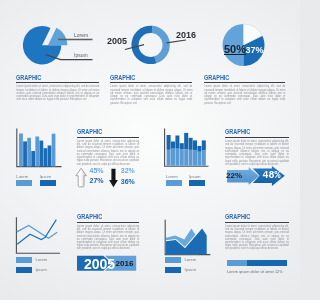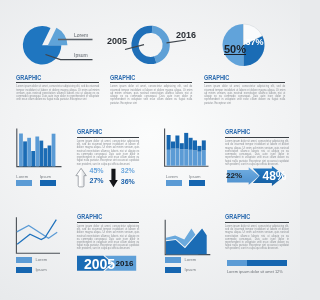--- a/index.html
+++ b/index.html
@@ -22,21 +22,21 @@
   .body{color:#8d9196;text-align:justify;font-size:2.6px;line-height:3.22px;margin:2.0px 0 0 0;
         font-family:"Liberation Sans",sans-serif;}
   .textcol{}
   .leg-top{display:flex;gap:7.4px;}
   .leg-item{width:16px;}
   .leg-lab{display:block;font-size:4.2px;color:#7b8086;line-height:4.2px;}
   .leg-sw{display:block;height:6px;width:16px;margin-top:1.0px;}
   .stat-l{font-size:7px;font-weight:bold;color:#6ea8dd;line-height:7px;}
   .stat-d{font-size:7px;font-weight:bold;color:#1d63ac;line-height:7px;}
   .chev-l{font-size:8px;font-weight:bold;color:#1c2025;line-height:8px;}
-  .chev-r{font-size:12px;font-weight:bold;color:#ffffff;line-height:8px;}
+  .chev-r{font-size:10px;font-weight:bold;color:#ffffff;line-height:8px;font-family:Liberation Mono, monospace;}
   .leg-side{}
   .legs-item{display:flex;align-items:center;gap:3.4px;margin-bottom:3.5px;}
   .legs-sw{display:block;height:6px;width:16.4px;}
   .legs-lab{font-size:4.2px;color:#7b8086;line-height:4.2px;}
   .yr-l{font-size:14px;font-weight:bold;color:#ffffff;line-height:8px;}
   .yr-r{font-size:8px;font-weight:bold;color:#15191e;line-height:8px;}
   .progress{display:flex;height:5.6px;}
   .pbar-a{display:block;height:100%;background:#5b9bd5;}
   .pbar-b{display:block;height:100%;background:#1666b0;}
   .pcap{font-size:3.9px;color:#6b7076;line-height:3.9px;}
@@ -71,21 +71,21 @@
   </svg>
   <div class="blk ylabel" style="left:107px;top:36px;">2005</div>
   <div class="blk ylabel" style="left:176px;top:30px;">2016</div>
 
   <svg class="blk" style="left:0px;top:0px;width:300px;height:300px" viewBox="0 0 300 300">
     <path d="M 243.5 45 L 243.5 24 A 21 21 0 0 0 243.5 66 Z" fill="#61a3da"></path>
     <path d="M 243.5 45 L 262.31 35.66 A 21 21 0 0 1 243.5 66 Z" fill="#1a6cb5"></path>
     <path d="M 243.5 45 L 243.5 24 A 21 21 0 0 1 262.31 35.66 Z" fill="#fafbfc" stroke="#cfd4d8" stroke-width="0.5"></path>
   </svg>
   <div class="blk pct-dark" style="left:224px;top:43px;">50%</div>
-  <div class="blk pct-light" style="left:245.5px;top:37px;">37%</div>
+  <div class="blk pct-light" style="left:245.5px;top:45px;">37%</div>
 
   <div class="blk textcol" style="left:16.3px;top:74.6px;width:83px;">
     <div class="gtitle">GRAPHIC</div>
     <div class="rule"></div>
     <p class="body">Lorem ipsum dolor sit amet, consectetur adipisicing elit, sed do eiusmod tempor incididunt ut labore et dolore magna aliqua. Ut enim ad minim veniam, quis nostrud exercitation ullamco laboris nisi ut aliquip ex ea commodo consequat. Duis aute irure dolor in reprehenderit in voluptate velit esse cillum dolore eu fugiat nulla pariatur. Excepteur sint</p>
   </div>
 
   <div class="blk textcol" style="left:110.3px;top:74.6px;width:82px;">
     <div class="gtitle">GRAPHIC</div>
     <div class="rule"></div>

